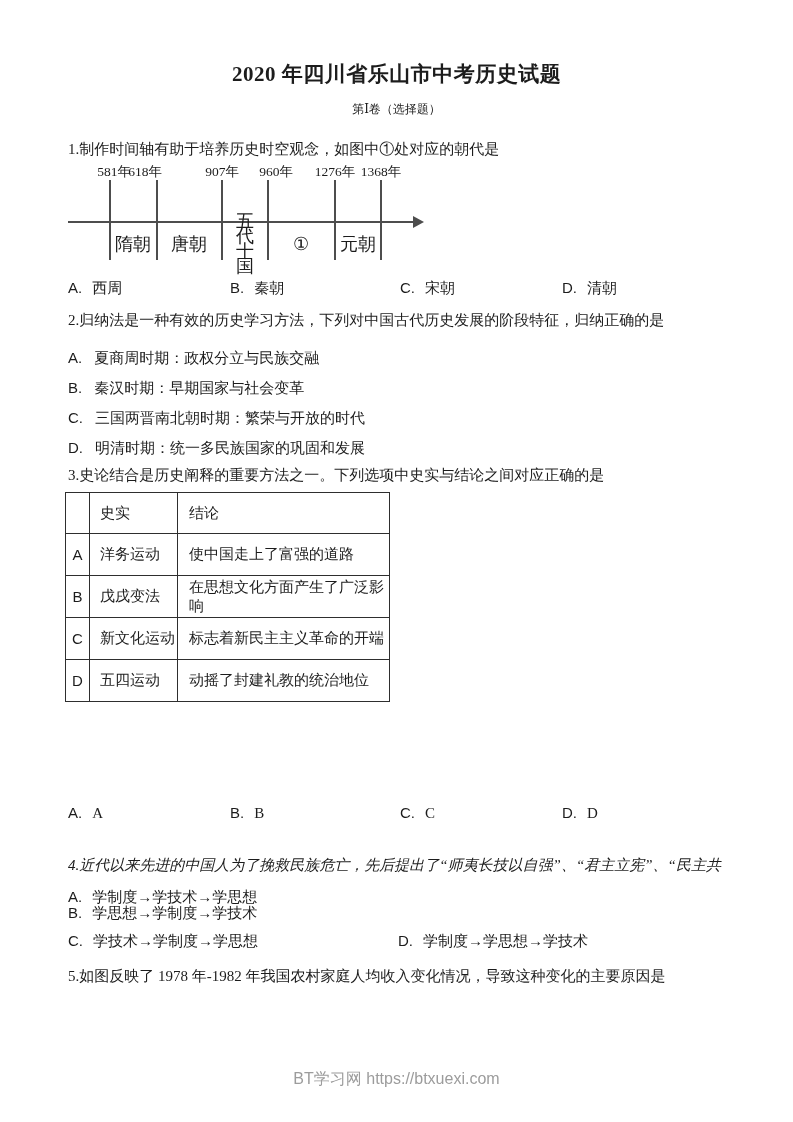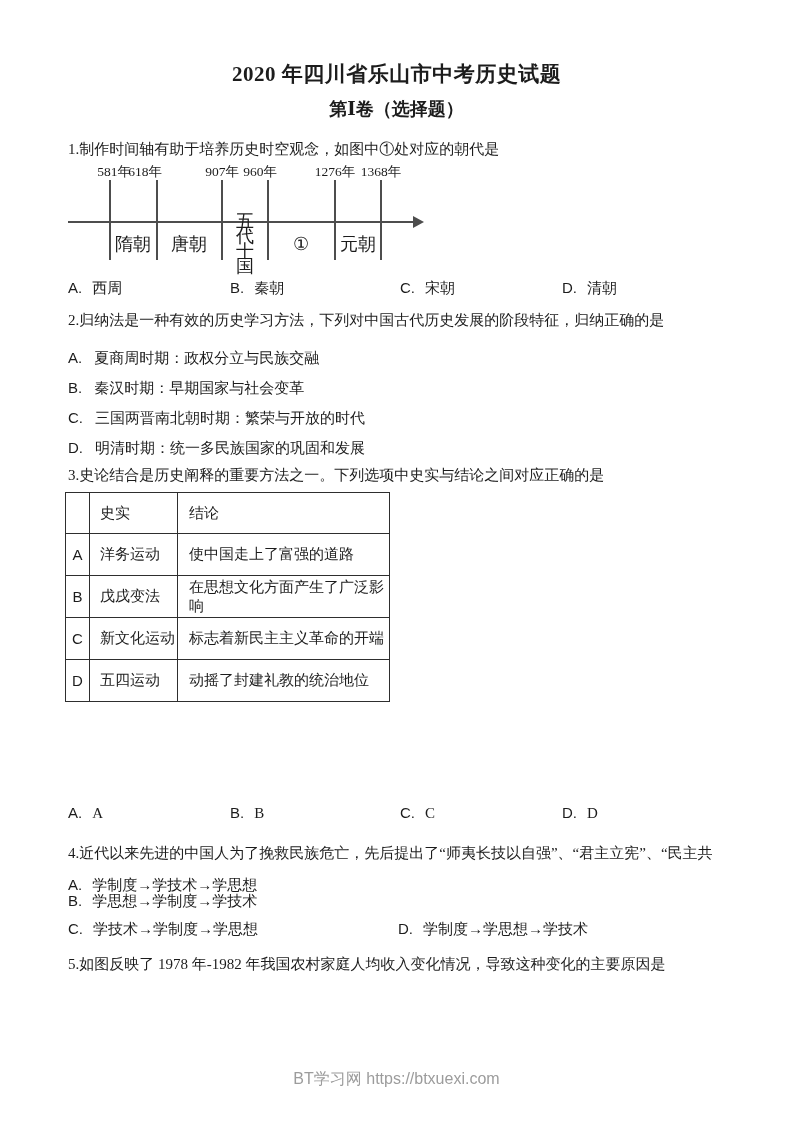--- a/index.html
+++ b/index.html
@@ -7,21 +7,21 @@
   body {
     width:793px; height:1122px;
     font-family:"Liberation Serif","DejaVu Serif",serif;
     color:#1c1c1c; font-size:15px;
     position:relative; overflow:hidden;
   }
   .page { position:relative; width:793px; height:832px; background:#fff; }
   .content { padding:0 68px; }
 
   .title { padding-top:62px; text-align:center; font-size:21px; font-weight:bold; line-height:24px; letter-spacing:0.5px; }
-  .section-title { margin-top:15px; text-align:center; font-size:18px; font-weight:bold; line-height:17px; }
+  .section-title { margin-top:15px; text-align:center; font-size:12px; font-weight:normal; line-height:17px; }
 
   .q-text { line-height:16px; }
   .q1-text { margin-top:23px; }
 
   
   .timeline { position:relative; margin-top:8px; height:100px; }
   .tl-axis  { position:absolute; left:0; top:56px; width:347px; height:2px; background:#4d4d4d; }
   .tl-arrowhead { position:absolute; left:345px; top:51px; width:0; height:0;
                   border-left:11px solid #4d4d4d; border-top:6px solid transparent; border-bottom:6px solid transparent; }
   .tl-tick { position:absolute; top:15px; width:2px; height:80px; background:#4d4d4d; }
@@ -48,21 +48,21 @@
   
   .q3-table { margin-top:9px; margin-left:-3px; border-collapse:collapse; table-layout:fixed; }
   .q3-table td { border:1.5px solid #2e2e2e; font-size:15px; vertical-align:middle; }
   .q3-table .col-key  { width:24px; text-align:center; font-family:"Liberation Sans","DejaVu Sans",sans-serif; }
   .q3-table .col-fact { width:88px; padding-left:10px; }
   .q3-table .col-conc { width:212px; padding-left:11px;margin-top:45px; }
   .q3-table tr { height:42px; }
   .q3-table tr.hdr { height:41px; }
 
   .q3-options { margin-top:101px; }
-  .q4-line1 { margin-top:22px; }
+  .q4-line1 { margin-top:34px;font-style:italic; }
   .q4-line2 { margin-top:14px; }
   .q4-opts-row { display:flex; line-height:16px; }
   .q4-opts-row .opt:nth-child(1){ width:330px; }
   .q4-row1 { margin-top:16px;flex-direction:column; }
   .q4-row2 { margin-top:12px; }
   .q5-text { margin-top:19px; }
 
   .footer { position:absolute; top:1069px; left:0; width:793px; text-align:center;
             font-family:"Liberation Sans","DejaVu Sans",sans-serif;
             font-size:16px; color:#9c9c9c; line-height:20px; }
@@ -75,21 +75,21 @@
 
     <div class="title">2020 年四川省乐山市中考历史试题</div>
     <div class="section-title">第Ⅰ卷（选择题）</div>
 
     <div class="q-text q1-text">1.制作时间轴有助于培养历史时空观念，如图中①处对应的朝代是</div>
 
     <div class="timeline">
       <span class="tl-year" style="left:46px">581年</span>
       <span class="tl-year" style="left:77px">618年</span>
       <span class="tl-year" style="left:154px">907年</span>
-      <span class="tl-year" style="left:192px">960年</span>
+      <span class="tl-year" style="left:208px">960年</span>
       <span class="tl-year" style="left:267px">1276年</span>
       <span class="tl-year" style="left:313px">1368年</span>
 
       <div class="tl-tick" style="left:41px"></div>
       <div class="tl-tick" style="left:88px"></div>
       <div class="tl-tick" style="left:153px"></div>
       <div class="tl-tick" style="left:199px"></div>
       <div class="tl-tick" style="left:266px"></div>
       <div class="tl-tick" style="left:312px"></div>
 

